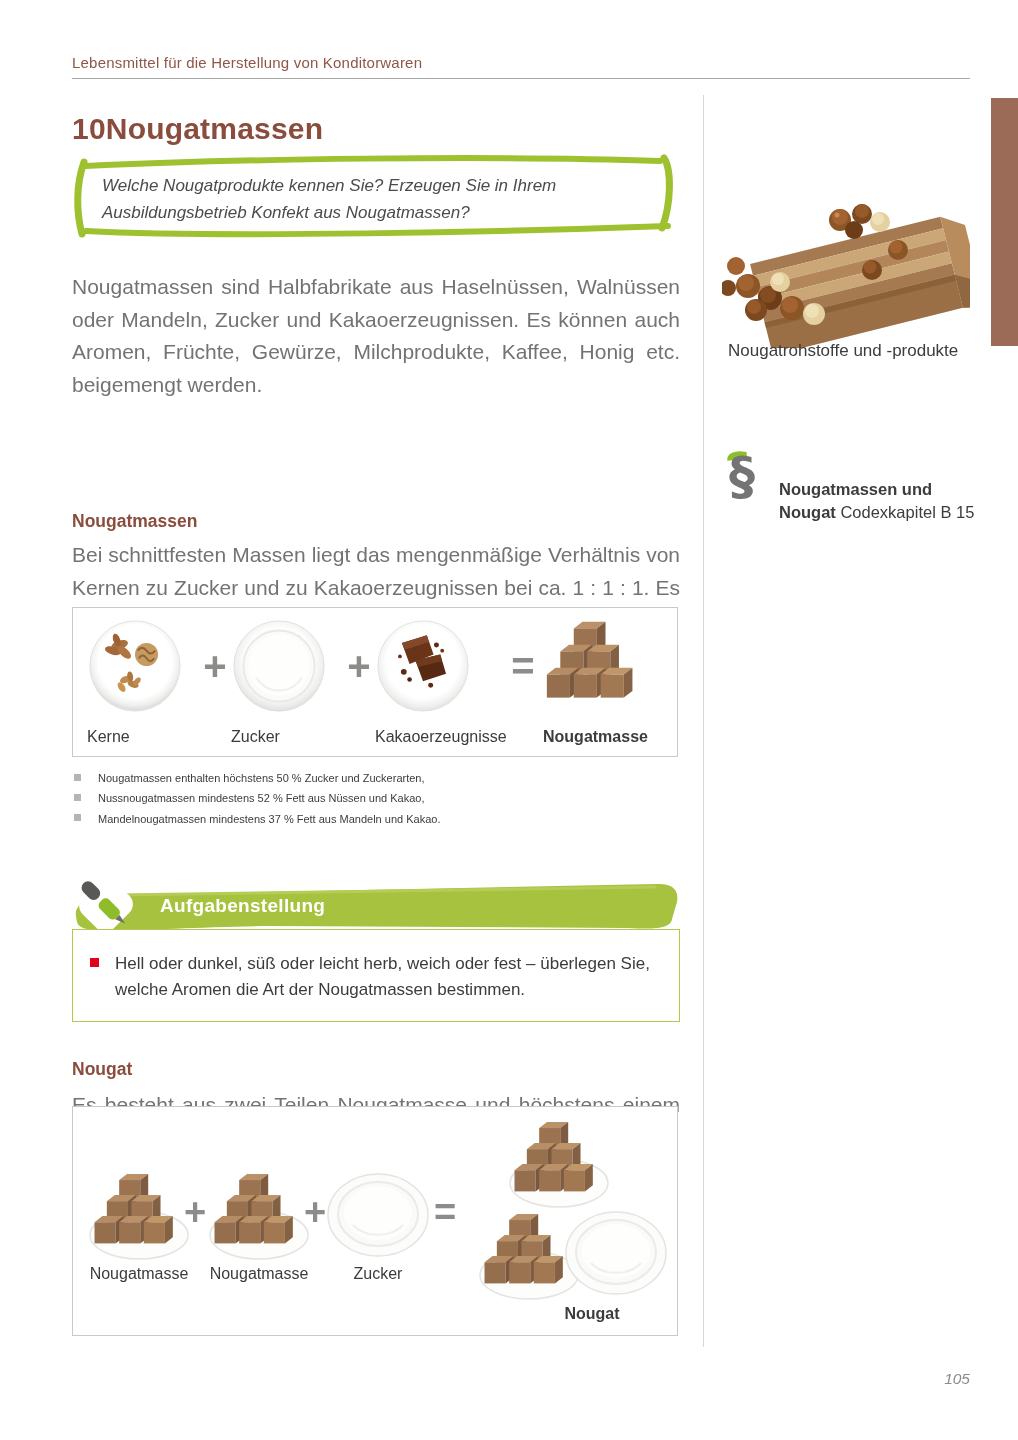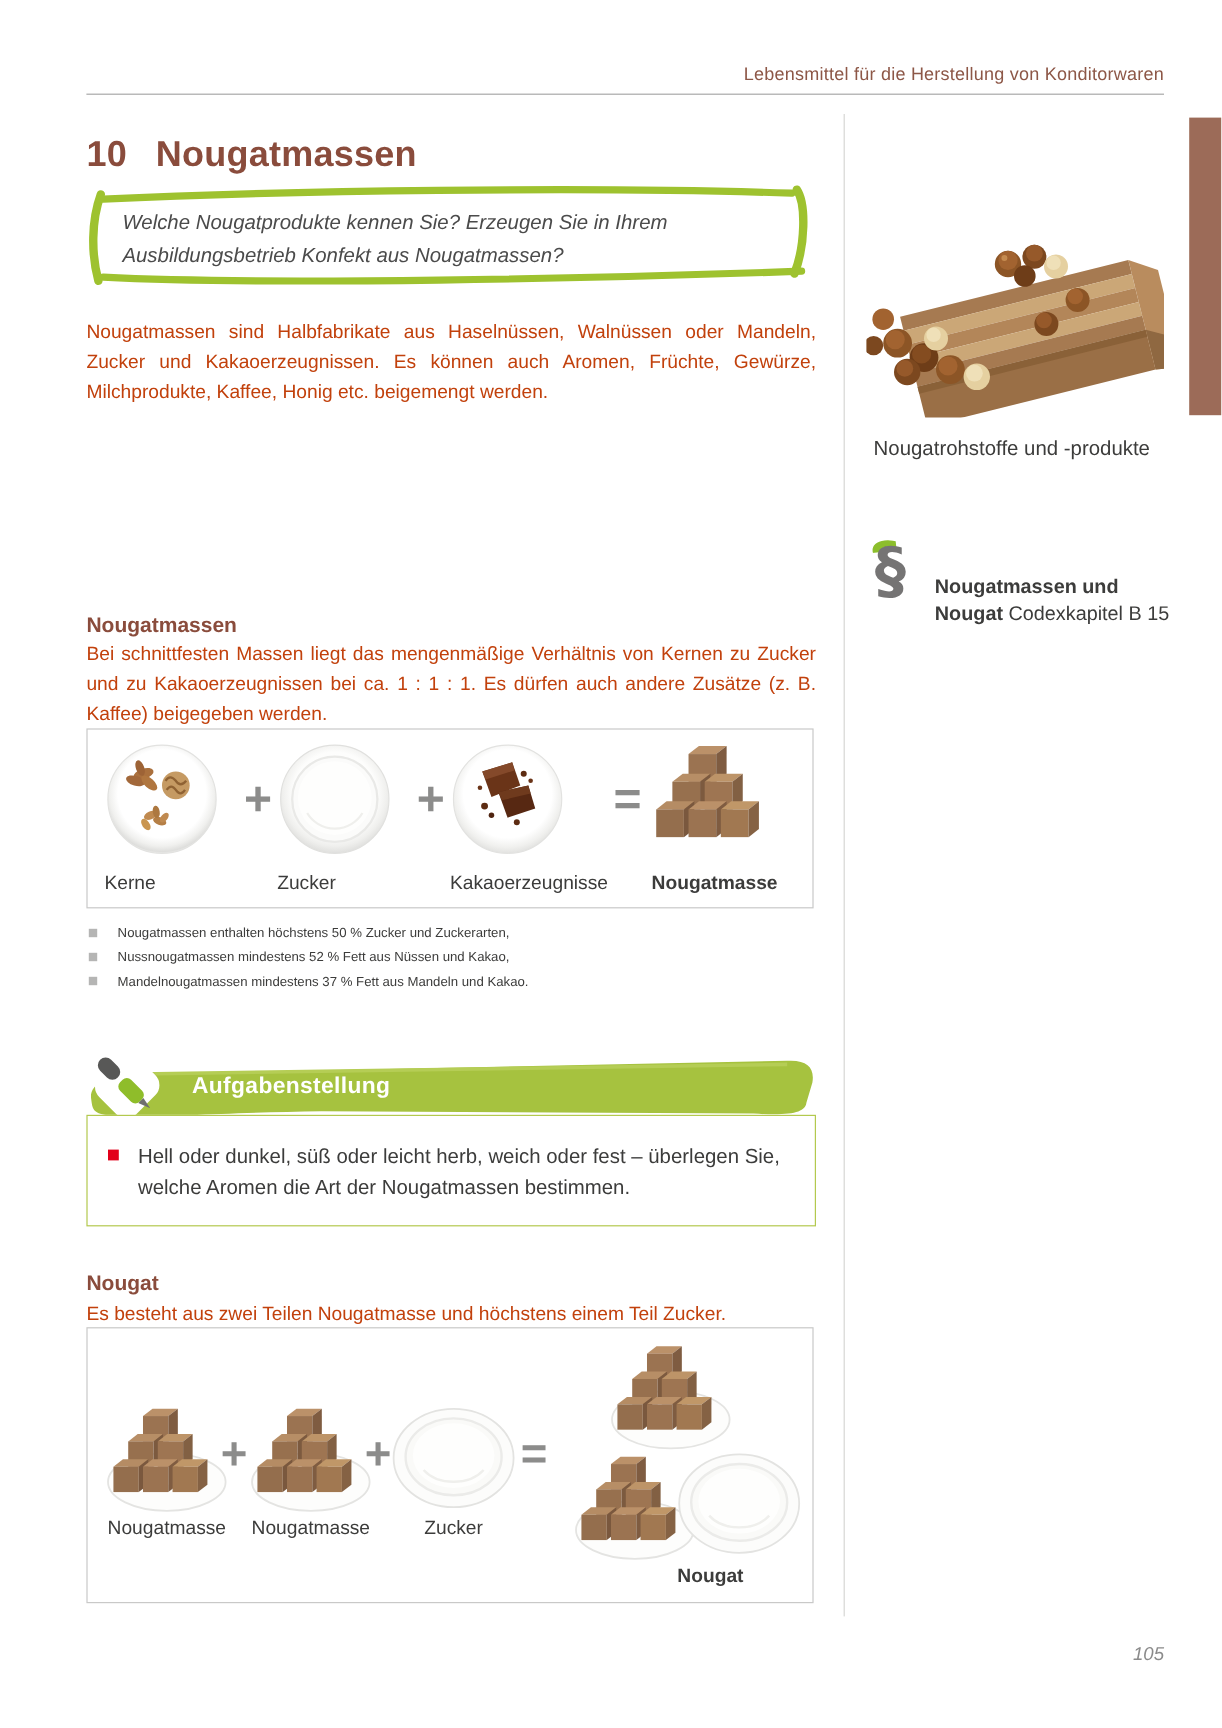--- a/index.html
+++ b/index.html
@@ -1,36 +1,36 @@
 <!DOCTYPE html>
 <html lang="de"><head>
 <meta charset="utf-8">
 <style>
   html,body{margin:0;padding:0;background:#ffffff;}
   .page{
     position:relative;width:1018px;height:1440px;margin:0 auto;background:#fff;
     font-family:"Liberation Sans", sans-serif;color:#3c3c3b;overflow:hidden;
   }
   
-  .running-head{position:absolute;top:54px;left:72px;width:898px;text-align:right;
+  .running-head{position:absolute;top:54px;left:72px;width:898px;
     font-size:15px;color:#8d5747;letter-spacing:.2px;}
   .head-rule{position:absolute;top:78px;left:72px;width:898px;height:1px;background:#a8a8a8;}
   .chapter-tab{position:absolute;left:991px;top:98px;width:27px;height:248px;background:#9c6b58;}
   .col-divider{position:absolute;left:703px;top:95px;width:1px;height:1252px;background:#d6d6d4;}
   
-  .h1{position:absolute;left:72px;top:92px;display:flex;gap:24px;
+  .h1{position:absolute;left:72px;top:92px;display:flex;
     font-size:30px;font-weight:bold;color:#8a4c3c;letter-spacing:.2px;}
   
   .quote-wrap{position:absolute;left:72px;top:150px;width:606px;height:92px;}
   .quote-wrap svg{position:absolute;inset:0;}
   .quote-text{position:absolute;left:30px;top:22px;width:566px;
     font-style:italic;font-size:17px;line-height:1.6;color:#4b4b4b;}
   
-  .body-par{position:absolute;left:72px;width:608px;font-size:16px;line-height:1.55;
-    text-align:justify;color:#c2410c;}
+  .body-par{position:absolute;left:72px;width:608px;font-size:21px;line-height:1.55;
+    text-align:justify;color:#737373;}
   .p1{top:250px;} .p2{top:342px;}
   .sec-heading{position:absolute;left:72px;top:455px;font-size:19px;font-weight:bold;color:#8a4c3c;}
   .sub-heading{position:absolute;left:72px;font-size:17.5px;font-weight:bold;color:#8a4c3c;}
   .sh1{top:493px;} .sh2{top:1041px;}
   .sb1{top:518px;} .sb2{top:1068px;}
   
   .diagram{position:absolute;left:72px;width:606px;background:#fff;border:1px solid #c9c9c8;box-sizing:border-box;}
   .diagram1{top:607px;height:150px;display:grid;grid-template-columns:112px 32px 112px 32px 128px 40px 122px;
     padding:10px 14px 8px 14px;}
   .dcol{display:flex;flex-direction:column;justify-content:space-between;}
@@ -52,21 +52,21 @@
   .task{position:absolute;left:72px;top:882px;width:608px;}
   .task-banner{position:relative;height:50px;}
   .task-banner svg.brush{position:absolute;left:0;top:0;}
   .task-banner-title{position:absolute;left:88px;top:13px;color:#fff;font-weight:bold;font-size:19px;letter-spacing:.3px;}
   .pen-icon{position:absolute;left:-4px;top:-16px;}
   .task-box{margin-top:-3px;border:1.5px solid #b3c94e;box-sizing:border-box;background:#fff;
     padding:21px 22px 19px 42px;position:relative;font-size:17px;line-height:1.5;}
   .task-box::before{content:"";position:absolute;left:17px;top:28px;width:9px;height:9px;background:#e2001a;}
   
   .side-image{position:absolute;left:722px;top:158px;}
-  .side-caption{position:absolute;left:728px;top:364px;width:242px;font-size:17px;color:#3c3c3b;}
+  .side-caption{position:absolute;left:728px;top:341px;width:242px;font-size:17px;color:#3c3c3b;}
   .codex{position:absolute;left:727px;top:462px;width:250px;font-size:16.5px;line-height:1.42;}
   .codex-icon{float:left;width:44px;height:40px;margin:0 8px 2px 0;position:relative;}
   .codex-icon .gray-s{position:absolute;left:2px;top:-12px;font-size:52px;font-weight:bold;color:#757474;
     font-family:"DejaVu Sans", sans-serif;line-height:1;}
   .codex-icon .green-s{position:absolute;left:-1px;top:-16px;font-size:52px;font-weight:bold;color:#8cbe2c;
     font-family:"DejaVu Sans", sans-serif;line-height:1;clip-path:inset(6% 0 74% 0);transform:rotate(-6deg);}
   .codex-text{padding-top:16px;}
   .codex-text .b{font-weight:bold;}
   
   .page-num{position:absolute;left:870px;top:1370px;width:100px;text-align:right;

